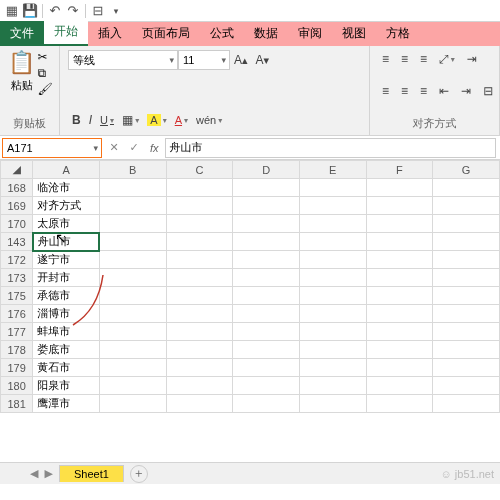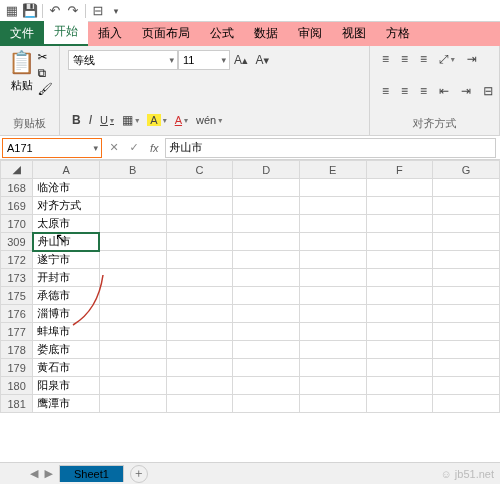--- a/index.html
+++ b/index.html
@@ -36,21 +36,21 @@
 .formula{flex:1;border:1px solid #ccc;height:20px;margin:2px 4px 2px 0;padding:0 4px;display:flex;align-items:center;}
 .sheet{position:relative;}
 table{border-collapse:collapse;width:100%;}
 th,td{border:1px solid #d9d9d9;height:18px;font-size:11px;text-align:left;padding:0 4px;}
 th{background:#f0f0f0;text-align:center;font-weight:normal;color:#555;}
 th.rowhead{width:30px;text-align:center;}
 .selcell{border:2px solid #217346!important;position:relative;}
 .cursor{position:absolute;left:55px;top:70px;font-size:14px;pointer-events:none;}
 .curve{position:absolute;left:68px;top:110px;pointer-events:none;}
 .sheettabs{position:absolute;bottom:16px;left:0;right:0;height:22px;background:#f0f0f0;border-top:1px solid #d4d4d4;display:flex;align-items:center;padding-left:30px;gap:6px;}
-.sheettab{background:#0369a1;padding:2px 14px;border:1px solid #ccc;border-bottom:none;font-size:11px;}
+.sheettab{background:#fde047;padding:2px 14px;border:1px solid #ccc;border-bottom:none;font-size:11px;}
 .addsheet{width:18px;height:18px;border:1px solid #ccc;border-radius:9px;display:flex;align-items:center;justify-content:center;font-size:12px;color:#666;}
 .watermark{position:absolute;right:6px;bottom:20px;font-size:11px;color:#bbb;}
 </style>
 </head>
 <body>
 
 <div class="qat">
   <span class="ico">▦</span>
   <span class="ico">💾</span>
   <span class="sep"></span>
@@ -186,21 +186,21 @@
           <th class="rowhead">170</th>
           <td>太原市</td>
           <td></td>
           <td></td>
           <td></td>
           <td></td>
           <td></td>
           <td></td>
         </tr>
         <tr>
-          <th class="rowhead">309</th>
+          <th class="rowhead">143</th>
           <td class="selcell">舟山市</td>
           <td></td>
           <td></td>
           <td></td>
           <td></td>
           <td></td>
           <td></td>
         </tr>
         <tr>
           <th class="rowhead">172</th>

